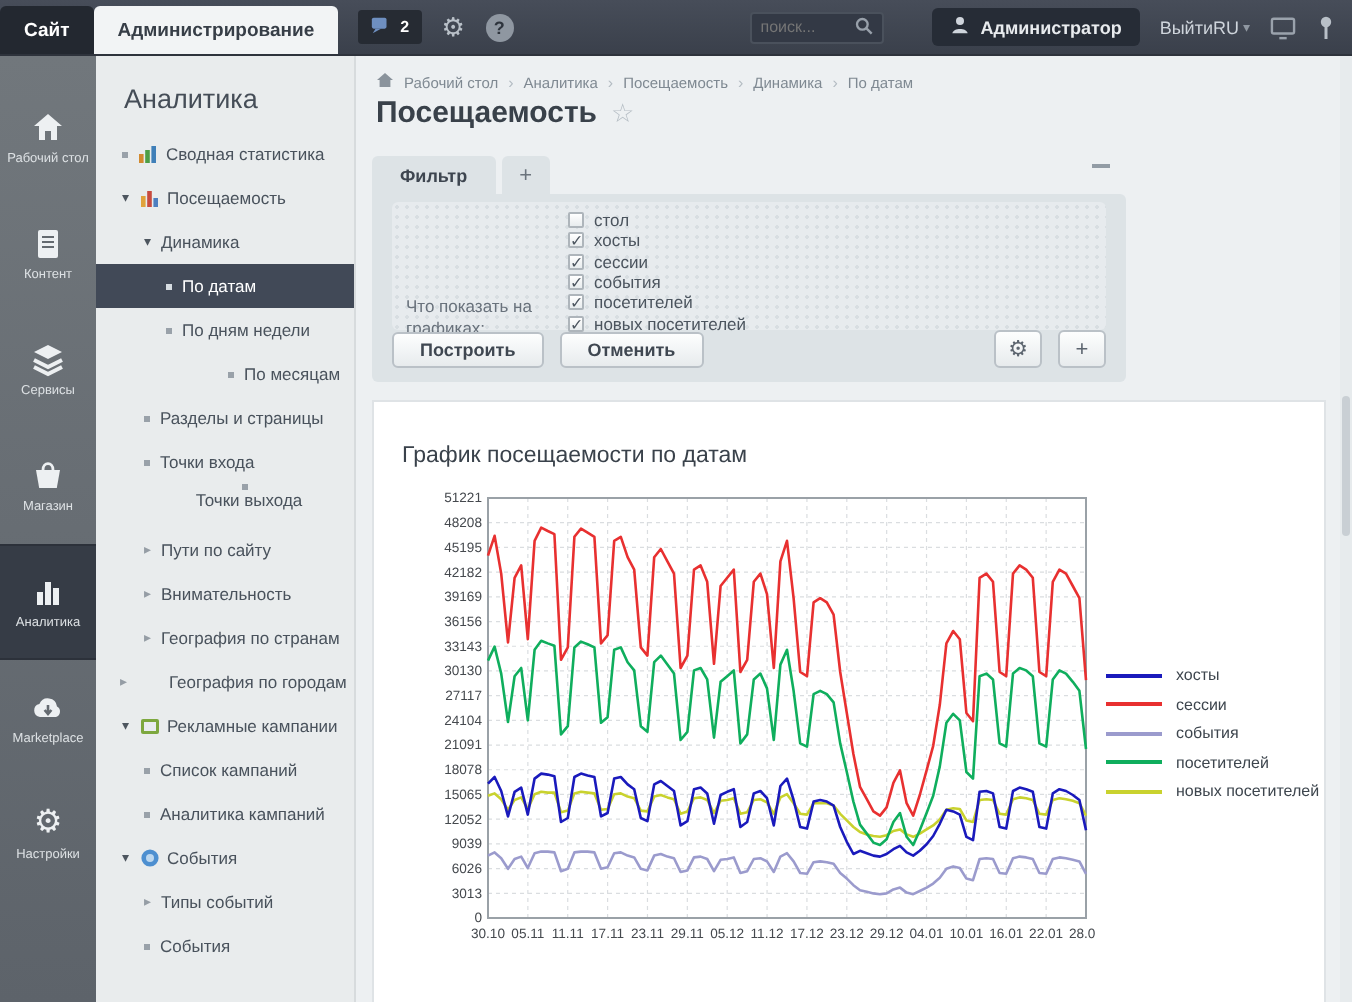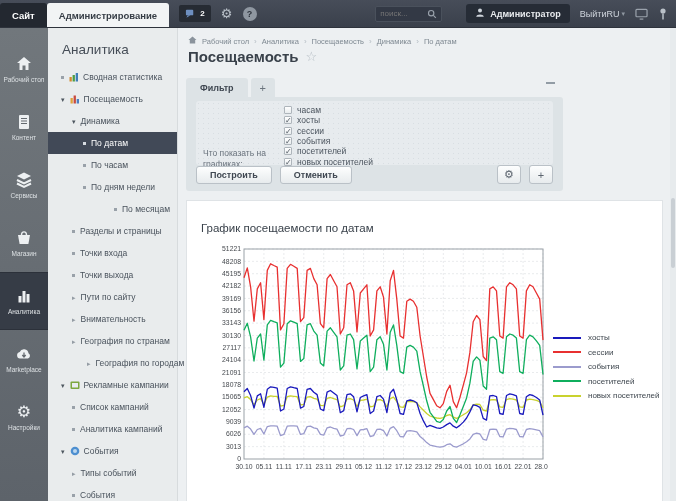--- a/index.html
+++ b/index.html
@@ -261,55 +261,51 @@
       <div class="sb-item" style="padding-left: 24px;">
         <span class="mk mk-exp">▾</span>
         <span>Динамика</span>
       </div>
       <div class="sb-item active" style="padding-left: 35px;">
         <span class="mk mk-leaf"></span>
         <span>По датам</span>
       </div>
       <div class="sb-item" style="padding-left: 35px;">
         <span class="mk mk-leaf"></span>
-        <span>По часам</span>
-      </div>
-      <div class="sb-item" style="padding-left: 35px;">
-        <span class="mk mk-leaf"></span>
         <span>По дням недели</span>
       </div>
       <div class="sb-item" style="padding-left: 35px; margin-left: 31px;">
         <span class="mk mk-leaf"></span>
         <span>По месяцам</span>
       </div>
       <div class="sb-item" style="padding-left: 24px;">
         <span class="mk mk-leaf"></span>
         <span>Разделы и страницы</span>
       </div>
       <div class="sb-item" style="padding-left: 24px;">
         <span class="mk mk-leaf"></span>
         <span>Точки входа</span>
       </div>
-      <div class="sb-item" style="padding-left: 24px;">
+      <div class="sb-item" style="padding-left: 24px; flex-direction: column;">
         <span class="mk mk-leaf"></span>
         <span>Точки выхода</span>
       </div>
       <div class="sb-item" style="padding-left: 24px;">
         <span class="mk mk-col">▸</span>
         <span>Пути по сайту</span>
       </div>
       <div class="sb-item" style="padding-left: 24px;">
         <span class="mk mk-col">▸</span>
         <span>Внимательность</span>
       </div>
       <div class="sb-item" style="padding-left: 24px;">
         <span class="mk mk-col">▸</span>
         <span>География по странам</span>
       </div>
-      <div class="sb-item" style="padding-left: 39px;">
+      <div class="sb-item" style="padding-left: 12px; gap: 16px;">
         <span class="mk mk-col">▸</span>
         <span>География по городам</span>
       </div>
       <div class="sb-item" style="padding-left: 13px;">
         <span class="mk mk-exp">▾</span>
         <span class="sb-ico">
           <svg width="10" height="10" viewBox="0 0 10 10">
             <rect x="0.5" y="1.5" width="9" height="7.5" rx="1" fill="#7da83f"></rect>
             <rect x="2" y="3" width="6" height="4.5" fill="#e9edf0"></rect>
           </svg>
@@ -371,21 +367,21 @@
       <div class="f-tab">Фильтр</div>
       <div class="f-tab add">+</div>
     </div>
     <span class="collapse-dash"></span>
     <div class="f-body">
       <div class="f-field">
         <div class="f-what">Что показать на графиках:</div>
         <div class="f-checks" id="f-checks">
             <div class="cb-row">
               <span class="cb"></span>
-              <span class="cb-label">часам</span>
+              <span class="cb-label">стол</span>
             </div>
             <div class="cb-row">
               <span class="cb">✓</span>
               <span class="cb-label">хосты</span>
             </div>
             <div class="cb-row">
               <span class="cb">✓</span>
               <span class="cb-label">сессии</span>
             </div>
             <div class="cb-row">

